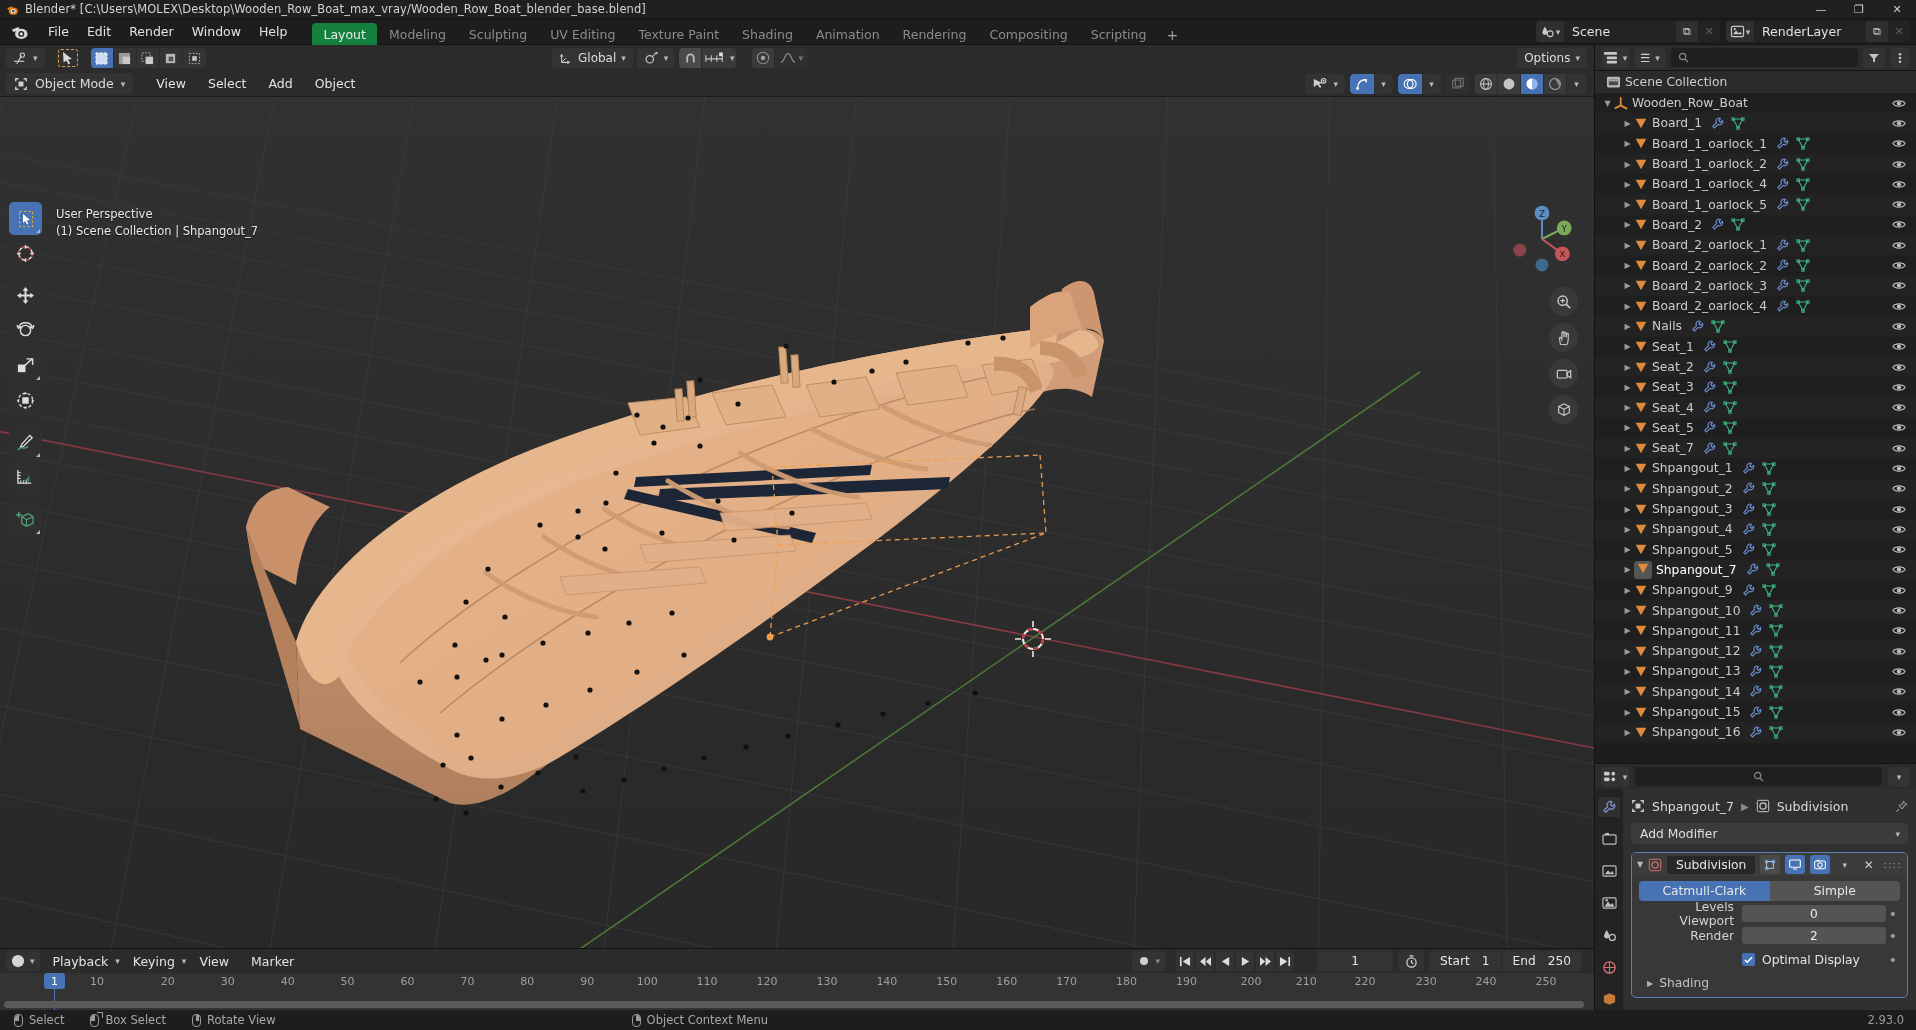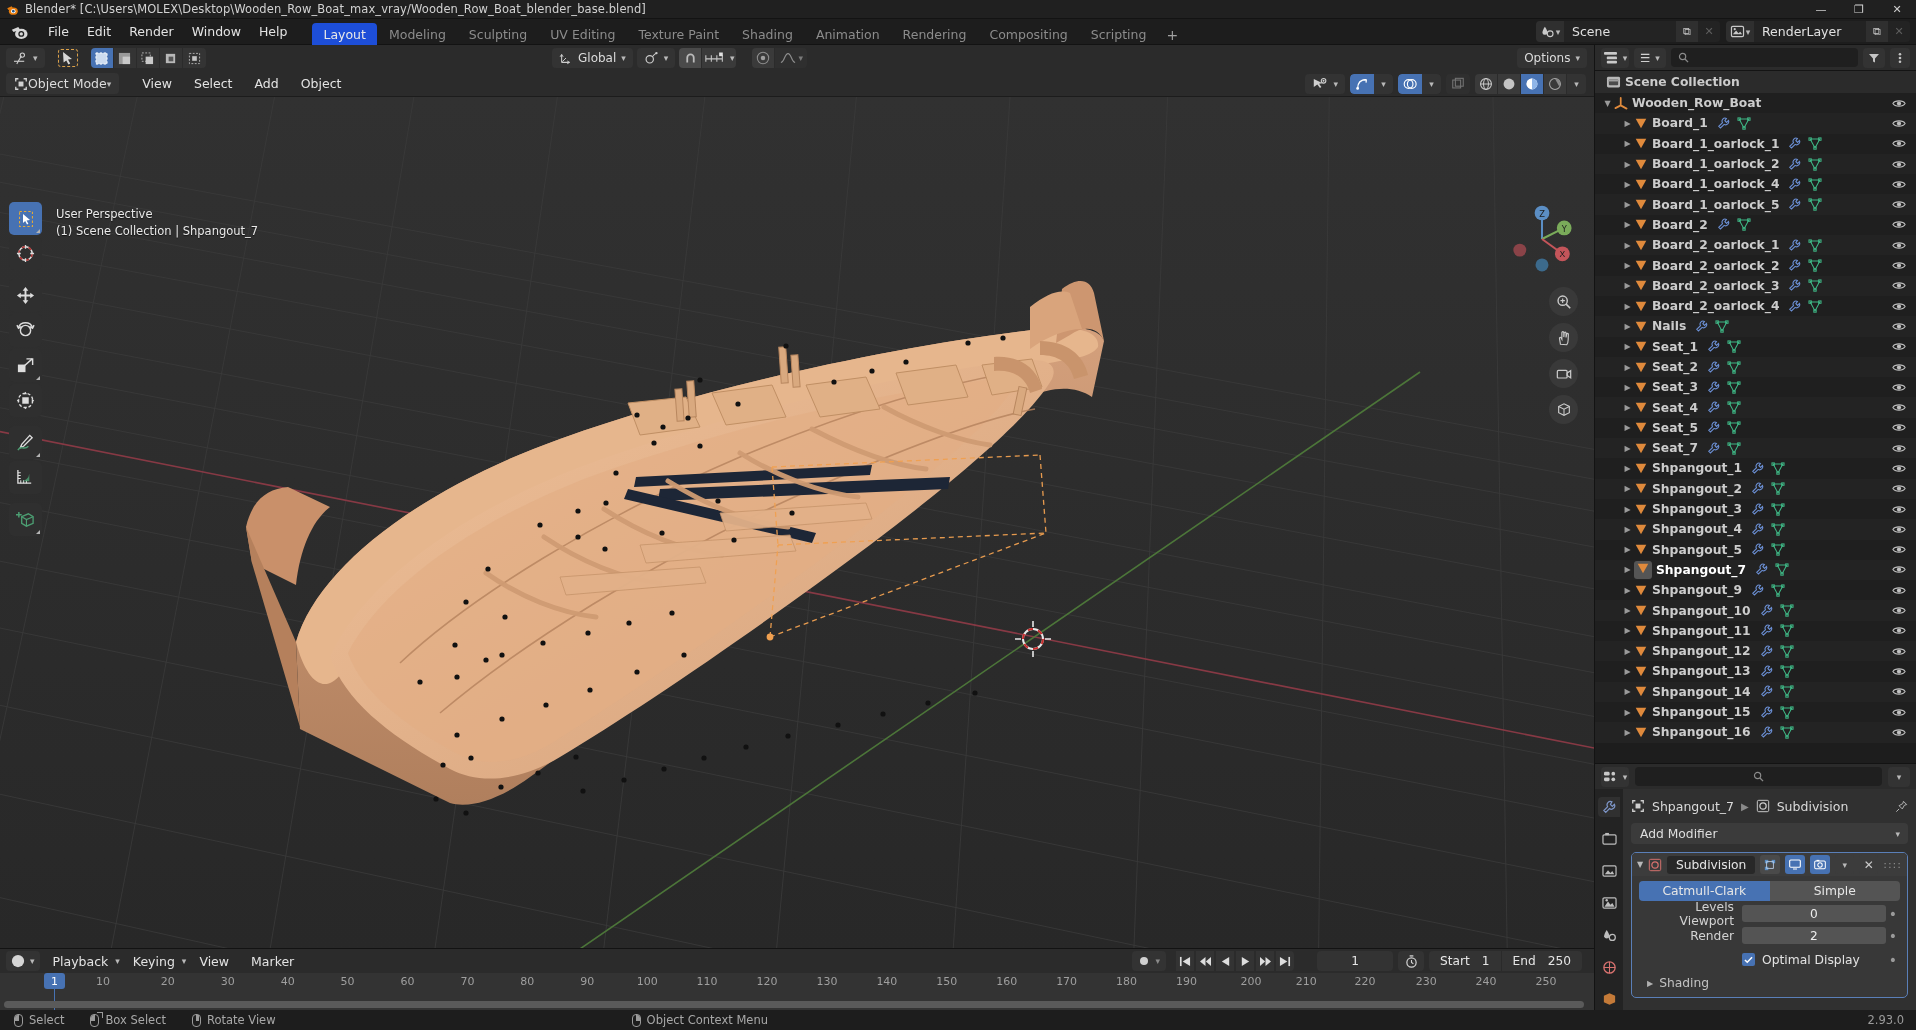--- a/index.html
+++ b/index.html
@@ -29,21 +29,21 @@
     border-bottom:1px solid #131313;
   }
   .blender-logo { width:19px; height:17px; margin:0 10px 0 4px; flex:0 0 auto;}
   .menu-item { padding:3px 9px; font-size:12.5px; color:#e3e3e3; border-radius:3px; white-space:nowrap;}
   .ws-tabs { display:flex; align-items:center; margin-left:16px; height:26px; }
   .ws-tab {
     padding:4px 11px 5px; font-size:12.5px; color:#8c8c8c; white-space:nowrap;
     border-radius:4px 4px 0 0; margin-right:1px; position:relative; top:3px; height:23px;
     display:flex; align-items:center;
   }
-  .ws-tab.active { background:#1d4ed8; color:#e8e8e8; }
+  .ws-tab.active { background:#15803d; color:#e8e8e8; }
   .ws-tab.plus { color:#a0a0a0; font-size:14px; padding:4px 8px; }
   .topbar-right { position:absolute; right:6px; top:2px; display:flex; align-items:center; gap:6px;}
   .idblock {
     display:flex; align-items:center; background:#232323; border-radius:4px; height:21px;
     overflow:hidden;
   }
   .idblock .ib-icon {
     width:28px; height:21px; background:#2f2f2f; display:flex; align-items:center;
     justify-content:center; gap:1px;
   }
@@ -72,21 +72,21 @@
   }
   .ctl.sq { padding:0; width:22px; justify-content:center; }
   .ctl.on { background:#4772b3; }
   .seg { display:flex; border-radius:4px; overflow:hidden; }
   .seg .s { width:23px; height:20px; background:#343434; display:flex; align-items:center;
             justify-content:center; border-right:1px solid #2b2b2b;}
   .seg .s:last-child{border-right:none;}
   .seg .s.on { background:#4772b3; }
   .mode-ctl {
     background:#333; border-radius:4px; height:21px; display:flex; align-items:center;
-    padding:0 8px; gap:0; font-size:12.5px;
+    padding:0 8px; gap:7px; font-size:12.5px;
   }
   .mi { padding:3px 9px; font-size:12.5px; color:#e3e3e3; border-radius:3px;}
   .chev { font-size:9px; color:#b9b9b9; }
 
   
   .vp-canvas { position:absolute; left:0; top:52px; width:1594px; height:851px; overflow:hidden;
                background:#2c2c2c; }
   .grid-svg { position:absolute; left:0; top:0; }
   .vp-overlay-text {
     position:absolute; left:56px; top:109px; font-size:11.5px; color:#e9e9e9; line-height:17px;
@@ -110,21 +110,21 @@
              align-items:center; justify-content:center; opacity:.93;}
   .nav-gizmo { position:absolute; right:15px; top:105px; width:74px; height:74px; }
 
   
   .outliner { position:absolute; left:1594px; top:45px; width:322px; height:718px;
               background:#1d1d1d; border-left:1px solid #131313; }
   .ol-header { height:26px; background:#2b2b2b; display:flex; align-items:center; gap:5px;
                padding:0 6px; border-bottom:1px solid #141414;}
   .ol-search { flex:1; height:19px; background:#1f1f1f; border-radius:4px; display:flex;
                align-items:center; padding:0 7px; color:#6d6d6d; font-size:11.5px; gap:5px;}
-  .ol-body { position:absolute; left:0; top:26px; right:0; bottom:0; overflow:hidden;font-weight:bold; }
+  .ol-body { position:absolute; left:0; top:26px; right:0; bottom:0; overflow:hidden; }
   .ol-row { height:20.3px; display:flex; align-items:center; padding-left:6px; font-size:12.3px;
             color:#ccc; position:relative; }
   .ol-row.odd { background:#1f1f1f; }
   .ol-row.even { background:#232323; }
   .ol-row.sel-row .ol-label { color:#fff; }
   .ol-row .disclose { width:13px; text-align:center; font-size:8px; color:#9a9a9a; flex:0 0 auto;}
   .ol-row .ol-label { margin-left:4px; white-space:nowrap; }
   .ol-icons { display:flex; gap:6px; margin-left:9px; align-items:center; }
   .ol-eye { position:absolute; right:10px; top:0; height:20.3px; display:flex; align-items:center;}
   .vline { position:absolute; left:20px; top:0; bottom:0; width:1px;
@@ -1863,21 +1863,21 @@
           <div>
             <span>End</span>
             <span>250</span>
           </div>
         </div>
       </div>
     </div>
 
     <div class="tl-track">
       <div class="tl-ruler" id="tl-ruler">
-          <div class="tl-tick" style="left:103px">10</div>
+          <div class="tl-tick" style="left:97px">10</div>
           <div class="tl-tick" style="left:167.84px">20</div>
           <div class="tl-tick" style="left:227.76px">30</div>
           <div class="tl-tick" style="left:287.68px">40</div>
           <div class="tl-tick" style="left:347.6px">50</div>
           <div class="tl-tick" style="left:407.52px">60</div>
           <div class="tl-tick" style="left:467.44px">70</div>
           <div class="tl-tick" style="left:527.36px">80</div>
           <div class="tl-tick" style="left:587.28px">90</div>
           <div class="tl-tick" style="left:647.2px">100</div>
           <div class="tl-tick" style="left:707.12px">110</div>

